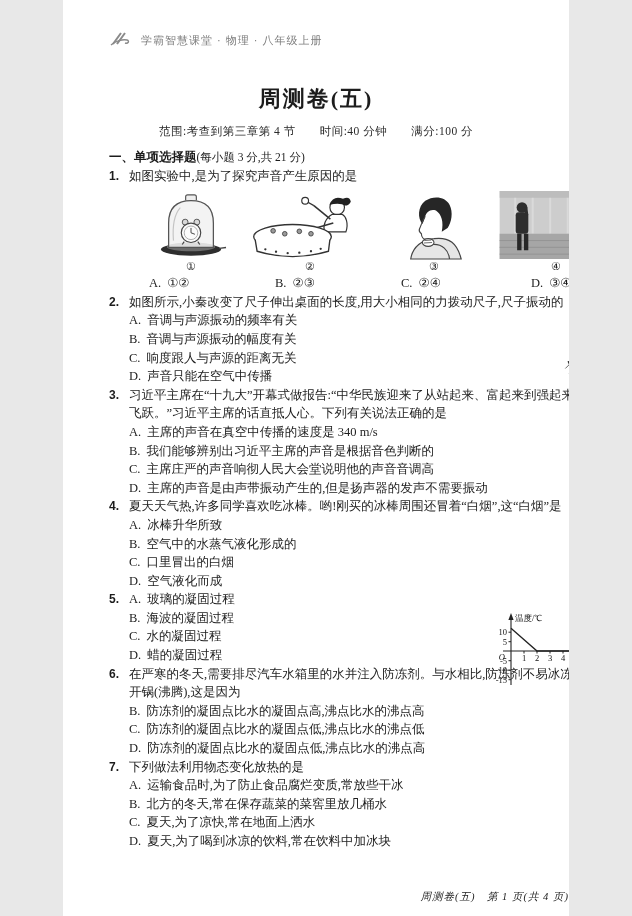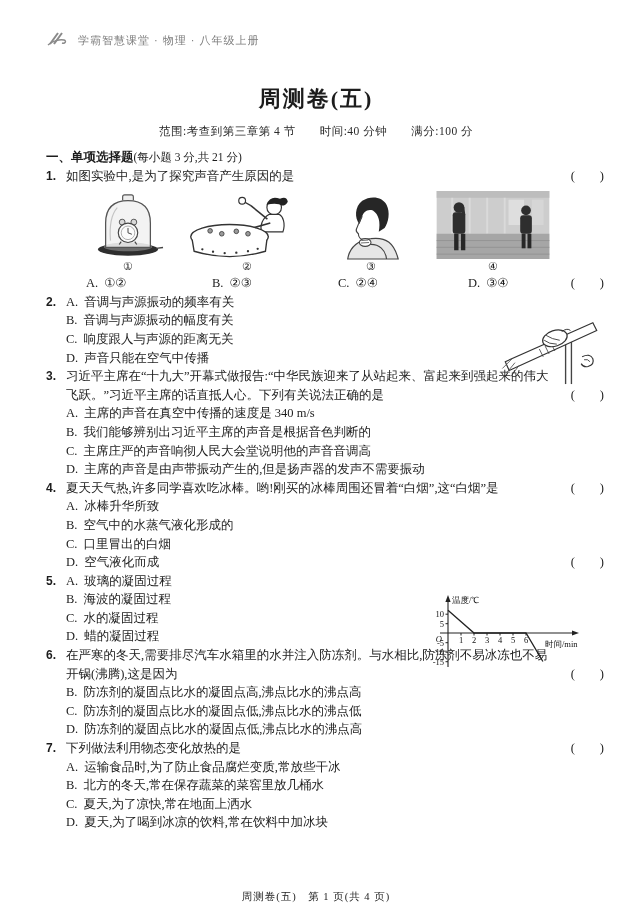--- a/index.html
+++ b/index.html
@@ -1,18 +1,18 @@
 <!DOCTYPE html>
 <html><head>
 <meta charset="utf-8">
 <style>
   * { margin:0; padding:0; box-sizing:border-box; }
   body { background:#e8e8e8; }
   .page {
-    position:relative; width:632px; height:916px; margin:0 auto;
+    position:relative; width:506px; height:916px; margin:0 auto;
     background:#ffffff; overflow:hidden;
     font-family:"Liberation Serif", serif; color:#1c1c1c;
   }
   
   .brand { position:absolute; top:32px; left:46px; display:flex; align-items:center; gap:6px;
            color:#7d7d7d; font-size:11px; font-family:"Liberation Sans", sans-serif; letter-spacing:1px; }
   .page-title { position:absolute; top:84px; left:0; width:100%; text-align:center;
                 font-size:22px; font-weight:bold; letter-spacing:2px; }
   .meta-line { position:absolute; top:124px; left:0; width:100%; text-align:center;
                font-size:11.5px; color:#2a2a2a; letter-spacing:0.5px; }
@@ -31,22 +31,22 @@
   
   .figs { display:flex; align-items:flex-end; gap:24px; padding-left:46px; height:86px; margin:2px 0 1px 0; }
   .fig { text-align:center; }
   .fig svg { display:block; margin:0 auto; }
   .fig-label { font-size:11px; line-height:14px; }
   .opt-row { display:grid; grid-template-columns:126px 126px 130px 1fr; padding-left:20px; }
   
   .q2-img { position:absolute; top:21px; right:2px; }
   .q5-graph { position:absolute; top:5px; right:0;margin-top:16px; }
   
-  .footer { position:absolute; bottom:12px; left:0; width:100%; text-align:center;
-            font-size:10.5px; color:#222; letter-spacing:1px; }
+  .footer { position:absolute; bottom:12px; left:0; width:100%; text-align:right;
+            font-size:10.5px; font-style:italic; color:#222; letter-spacing:1px; }
   svg { overflow:visible; }
   .svg-label { font-size:8.5px; fill:#111; font-family:"Liberation Serif", serif; }
 </style>
 </head>
 <body>
 
 <div class="page">
 
   <div class="brand">
     <span>
@@ -164,20 +164,21 @@
         <div class="opt"><span class="opt-key">A.</span><span>①②</span></div>
         <div class="opt"><span class="opt-key">B.</span><span>②③</span></div>
         <div class="opt"><span class="opt-key">C.</span><span>②④</span></div>
         <div class="opt"><span class="opt-key">D.</span><span>③④</span></div>
       </div>
     </div>
 
     <div class="question">
       <div class="q-stem">
         <span class="q-num">2.</span>
+        <span class="q-text">如图所示,小秦改变了尺子伸出桌面的长度,用大小相同的力拨动尺子,尺子振动的</span>
         <span class="q-bracket">(　　)</span>
       </div>
       <div class="q2-img">
         <svg width="102" height="72" viewBox="0 0 104 74">
           <line x1="67" y1="24" x2="67" y2="72" stroke="#444" stroke-width="1.4"></line>
           <line x1="73" y1="22" x2="73" y2="72" stroke="#444" stroke-width="1.4"></line>
           <line x1="73" y1="22" x2="92" y2="18" stroke="#444" stroke-width="1.2"></line>
           <path d="M95,9 L5,49 L9,58 L99,17 Z" fill="#fff" stroke="#333" stroke-width="1.2"></path>
           <line x1="40" y1="36" x2="44" y2="44" stroke="#333" stroke-width="0.8"></line>
           <line x1="46" y1="33" x2="50" y2="41" stroke="#333" stroke-width="0.8"></line>

